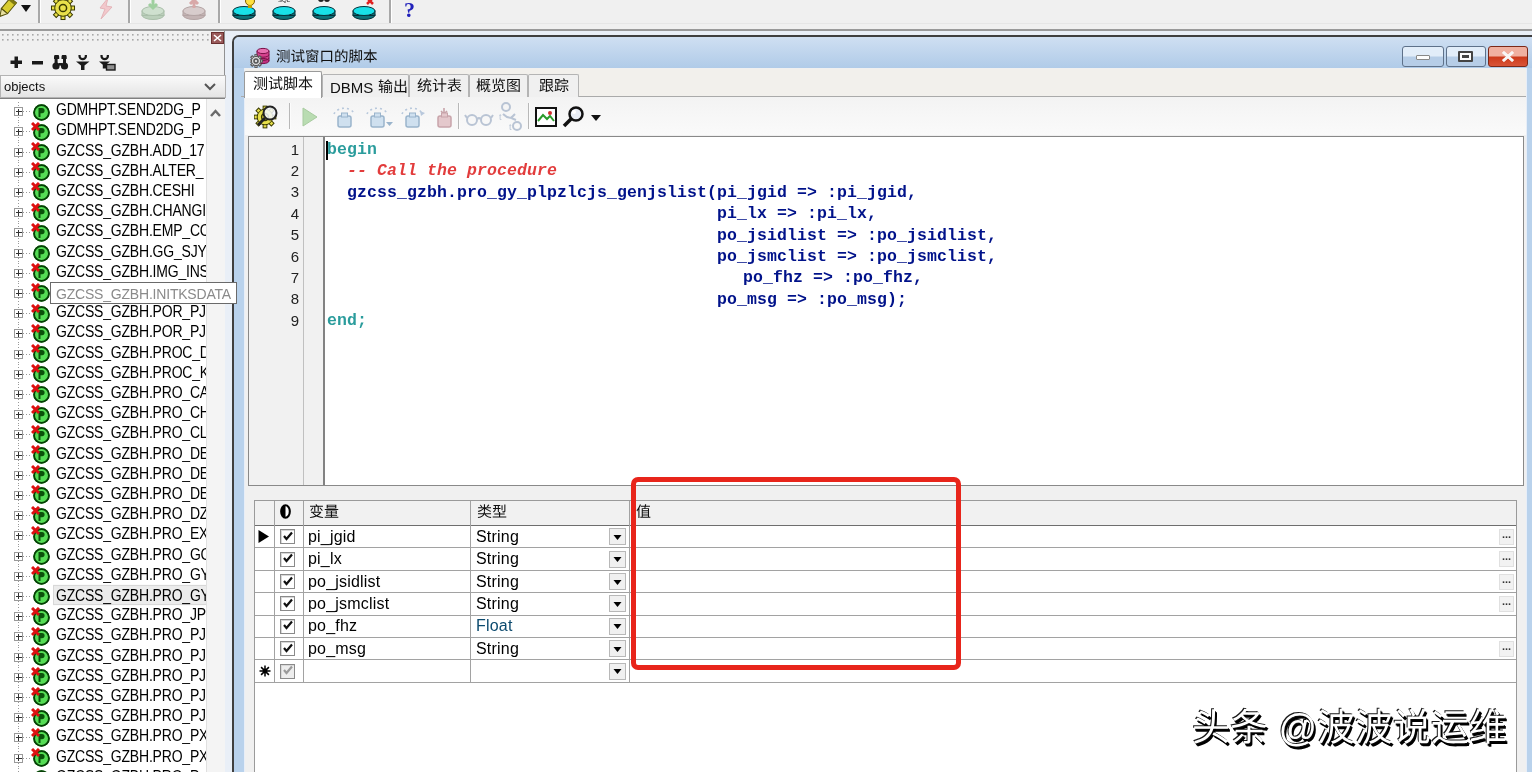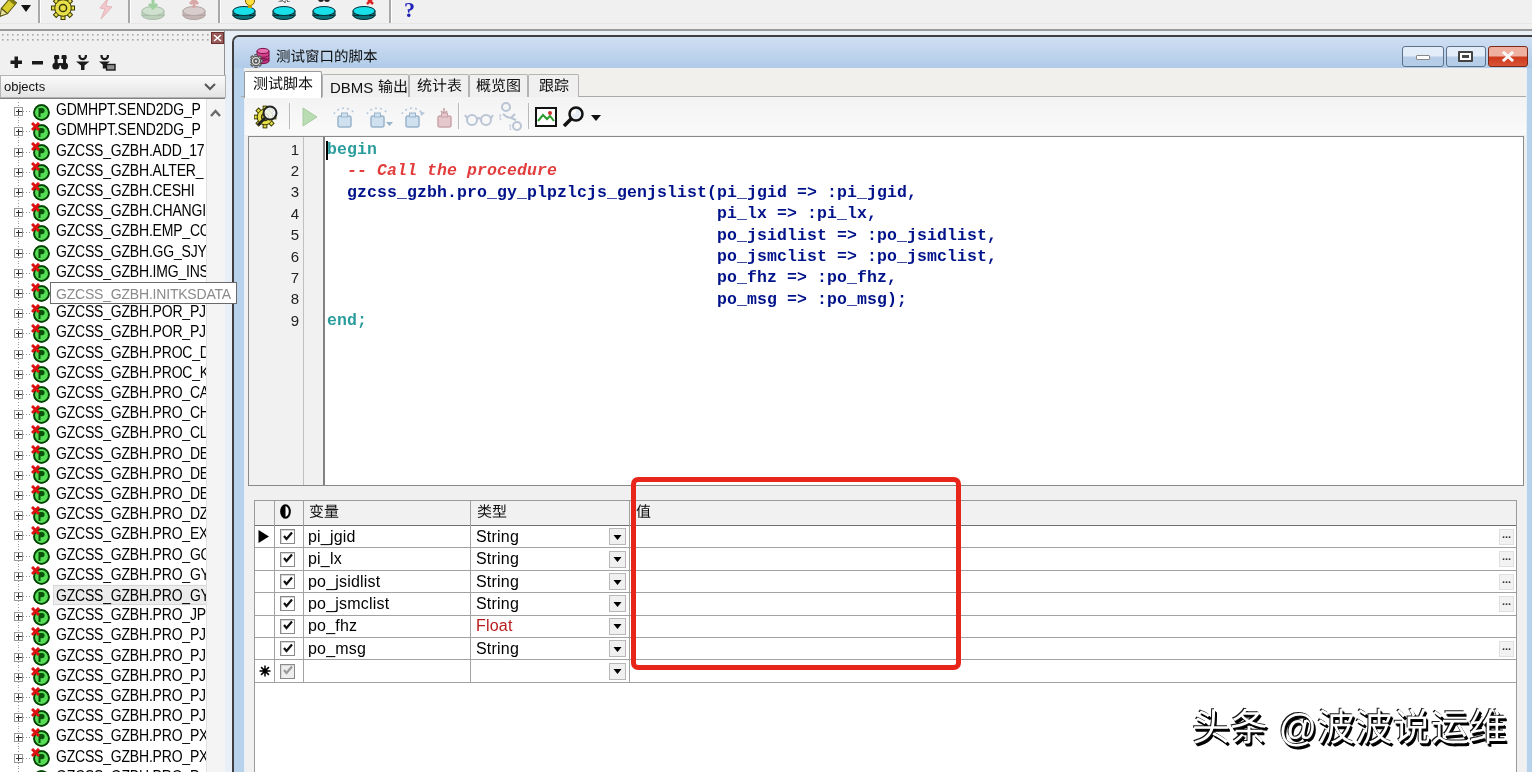--- a/index.html
+++ b/index.html
@@ -787,21 +787,21 @@
 <div style="position:absolute;left:255px;top:290.3px;width:44px;text-align:right;font:15px 'Liberation Sans';color:#222">8</div>
 <div style="position:absolute;left:255px;top:311.7px;width:44px;text-align:right;font:15px 'Liberation Sans';color:#222">9</div>
 <div style="position:absolute;left:326px;top:141px;width:2px;height:19px;background:#000"></div>
 <style>.code{position:absolute;font:bold 16.5px "Liberation Mono",monospace;white-space:pre;letter-spacing:0.1px}s1,s2,s3{text-decoration:none}s1{color:#2a9c9c}s2{color:#00128a}s3{color:#e23c3c;font-style:italic}</style>
 <div class="code" style="left:327.0px;top:140.0px"><s1>begin</s1></div>
 <div class="code" style="left:347.0px;top:161.4px"><s3>-- Call the procedure</s3></div>
 <div class="code" style="left:347.0px;top:182.8px"><s2>gzcss_gzbh.pro_gy_plpzlcjs_genjslist(pi_jgid =&gt; :pi_jgid,</s2></div>
 <div class="code" style="left:717.0px;top:204.2px"><s2>pi_lx =&gt; :pi_lx,</s2></div>
 <div class="code" style="left:717.0px;top:225.6px"><s2>po_jsidlist =&gt; :po_jsidlist,</s2></div>
 <div class="code" style="left:717.0px;top:247.0px"><s2>po_jsmclist =&gt; :po_jsmclist,</s2></div>
-<div class="code" style="left:717.0px;top:268.4px"><s2>po_fhz =&gt; :po_fhz,</s2></div>
+<div class="code" style="left:743px;top:268.4px"><s2>po_fhz =&gt; :po_fhz,</s2></div>
 <div class="code" style="left:717.0px;top:289.8px"><s2>po_msg =&gt; :po_msg);</s2></div>
 <div class="code" style="left:327.0px;top:311.2px"><s1>end;</s1></div>
 <div style="position:absolute;left:254px;top:500px;width:1263px;height:272px;background:#fff"></div>
 <div style="position:absolute;left:254px;top:500px;width:1px;height:272px;background:#9a9a9a"></div>
 <div style="position:absolute;left:1516px;top:500px;width:1px;height:272px;background:#9a9a9a"></div>
 <div style="position:absolute;left:254px;top:500px;width:1263px;height:1px;background:#9a9a9a"></div>
 <div style="position:absolute;left:255px;top:501px;width:1261px;height:23.5px;background:#f1f1f1"></div>
 <div style="position:absolute;left:255px;top:524.5px;width:1261px;height:1.5px;background:#6e6e6e"></div>
 <div style="position:absolute;left:274px;top:501px;width:1px;height:181.3px;background:#a2a2a2"></div>
 <div style="position:absolute;left:303px;top:501px;width:1px;height:181.3px;background:#a2a2a2"></div>
@@ -886,21 +886,21 @@
 <div style="position:absolute;left:609px;top:595.4px;width:17px;height:17px;background:#f0f0f0;border:1px solid #b8b8b8;box-sizing:border-box"></div>
 <svg class="abs" style="left:613px;top:600.9px" width="9" height="7" viewBox="0 0 9 7">
     <path d="M0.5 1 L8.5 1 L4.5 6 Z" fill="#000"></path>
   </svg>
 <div style="position:absolute;left:1499px;top:595.9px;width:15px;height:16px;background:#f2f2f2;border:1px solid #e0e0e0;box-sizing:border-box;font:bold 11px 'Liberation Sans';color:#333;text-align:center;line-height:9px">...</div>
 <div style="position:absolute;left:280px;top:618.8px;width:15px;height:15px;background:#fff;border:1px solid #8a8a8a;box-shadow:inset 1px 1px 0 #d8d8d8;box-sizing:border-box"></div>
 <svg class="abs" style="left:282px;top:620.3px" width="12" height="11" viewBox="0 0 12 11">
     <path d="M2 5 L4.5 8 L10 1.5" stroke="#111" stroke-width="2.2" fill="none"></path>
   </svg>
 <div style="position:absolute;left:308px;top:617.3px;font:16px 'Liberation Sans';letter-spacing:0.2px;color:#000">po_fhz</div>
-<div style="position:absolute;left:476px;top:617.3px;font:16px 'Liberation Sans';letter-spacing:0.2px;color:#b91c1c">Float</div>
+<div style="position:absolute;left:476px;top:617.3px;font:16px 'Liberation Sans';letter-spacing:0.2px;color:#0c4a6e">Float</div>
 <div style="position:absolute;left:609px;top:617.8px;width:17px;height:17px;background:#f0f0f0;border:1px solid #b8b8b8;box-sizing:border-box"></div>
 <svg class="abs" style="left:613px;top:623.3px" width="9" height="7" viewBox="0 0 9 7">
     <path d="M0.5 1 L8.5 1 L4.5 6 Z" fill="#000"></path>
   </svg>
 <div style="position:absolute;left:280px;top:641.2px;width:15px;height:15px;background:#fff;border:1px solid #8a8a8a;box-shadow:inset 1px 1px 0 #d8d8d8;box-sizing:border-box"></div>
 <svg class="abs" style="left:282px;top:642.7px" width="12" height="11" viewBox="0 0 12 11">
     <path d="M2 5 L4.5 8 L10 1.5" stroke="#111" stroke-width="2.2" fill="none"></path>
   </svg>
 <div style="position:absolute;left:308px;top:639.7px;font:16px 'Liberation Sans';letter-spacing:0.2px;color:#000">po_msg</div>
 <div style="position:absolute;left:476px;top:639.7px;font:16px 'Liberation Sans';letter-spacing:0.2px;color:#000">String</div>

